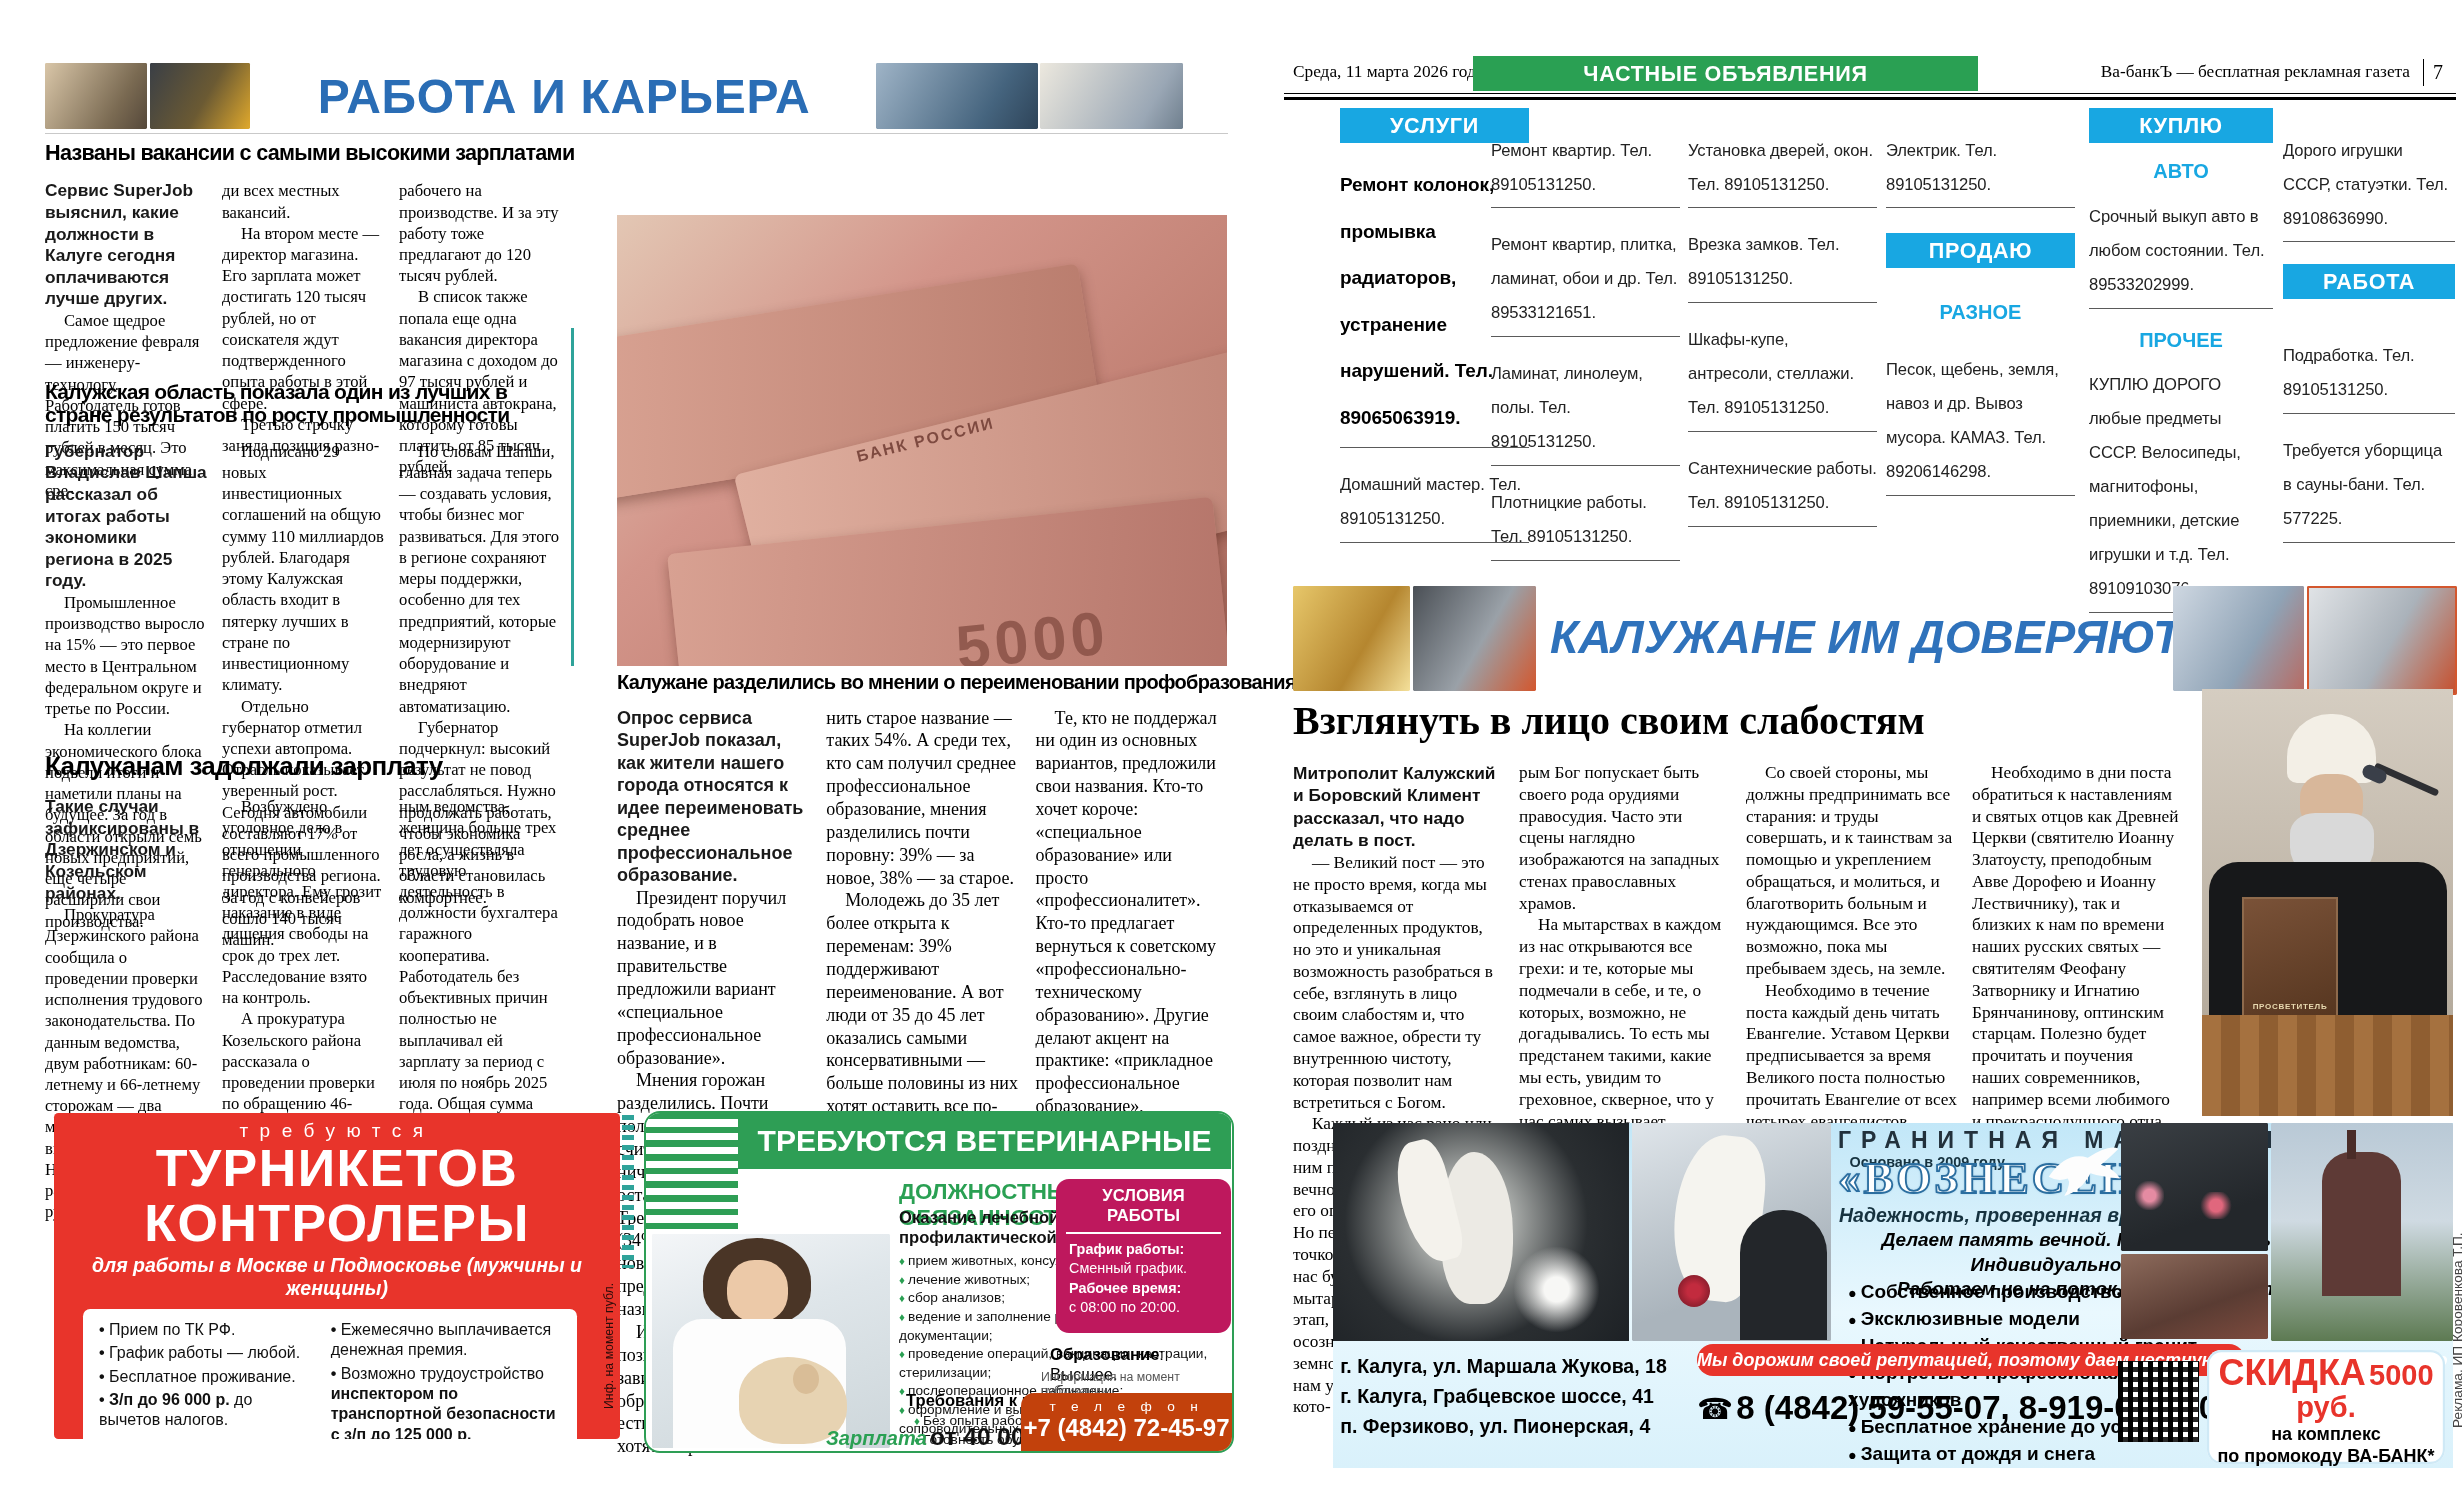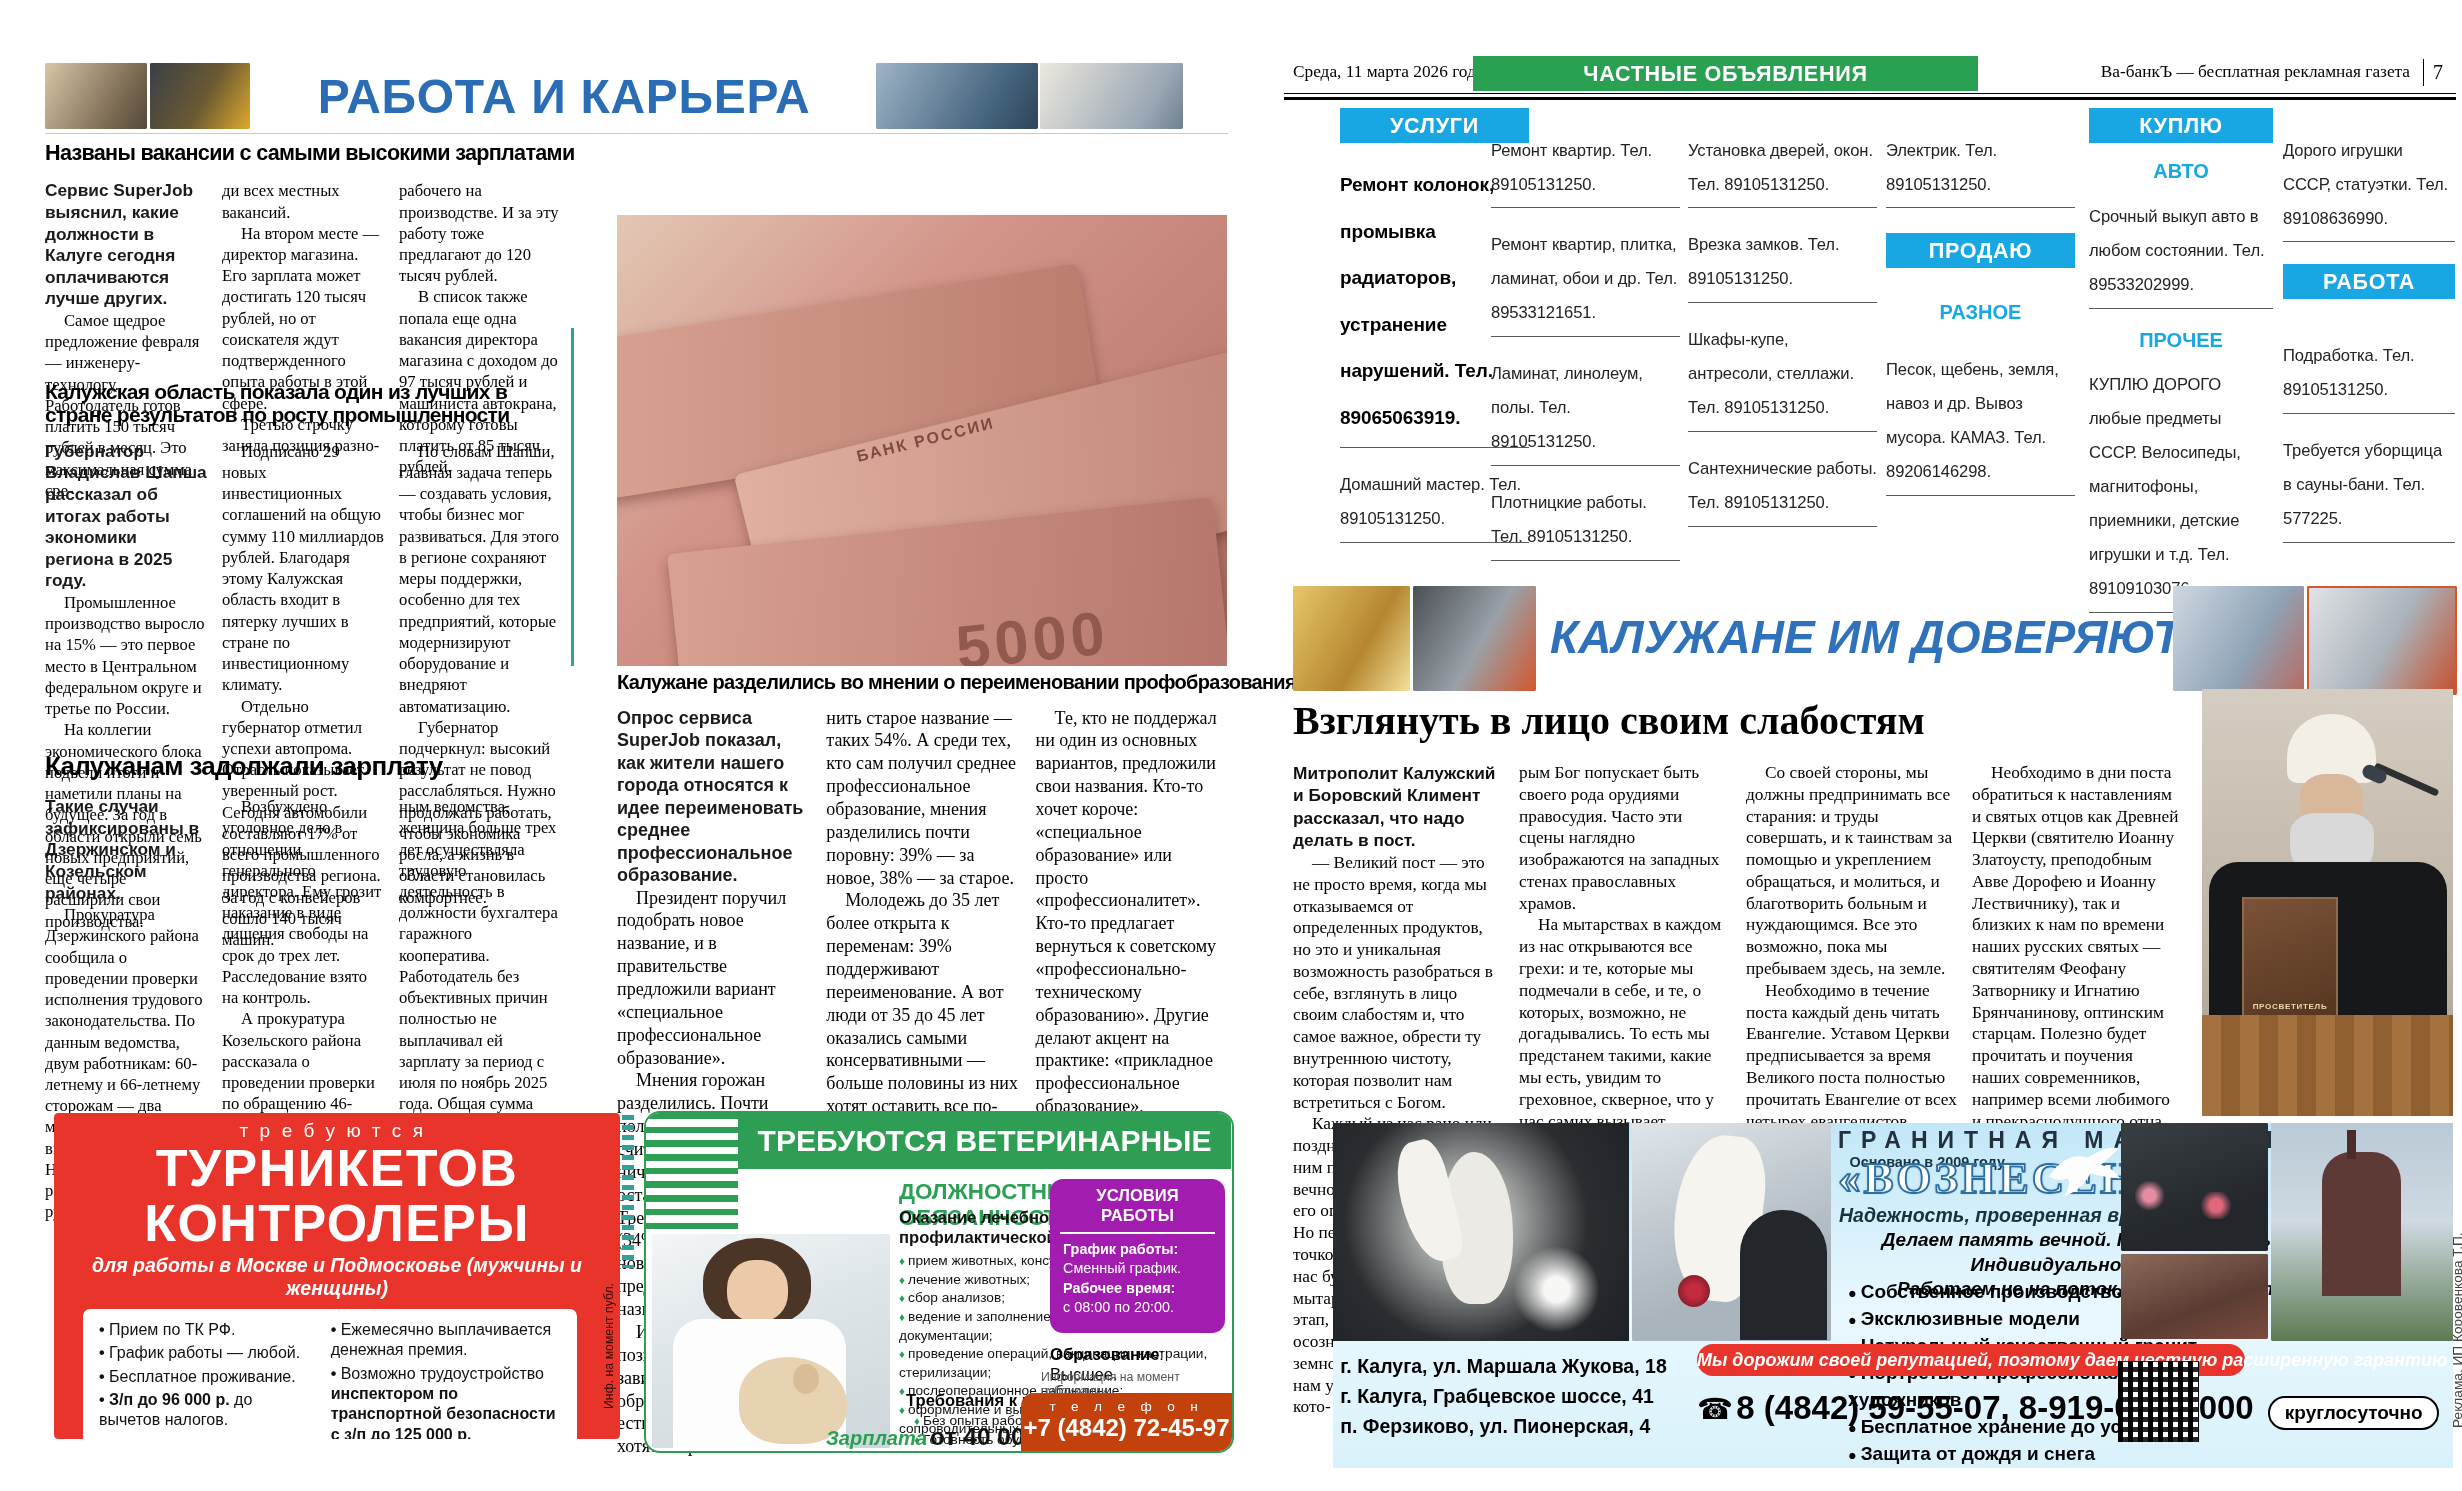--- a/index.html
+++ b/index.html
@@ -50,21 +50,21 @@
   .vtext{writing-mode:vertical-rl;transform:rotate(180deg);}
   
   .vetad{position:absolute;background:#fff;border:2.9px solid #2e9e55;border-radius:16px;overflow:hidden;}
   .vet-band{position:absolute;background:#2e9e55;color:#fff;font-weight:700;font-size:30px;
             line-height:56px;text-align:center;border-radius:0 0 0 0;}
   .stripes{position:absolute;background:repeating-linear-gradient(180deg,#2e9e55 0 6.5px,#ffffff 6.5px 13.7px);}
   .vet-duties-title{color:#2aa053;font-weight:700;font-size:22.4px;}
   .vet-lead{font-weight:700;font-size:16.6px;line-height:1.2;color:#111;}
   .vlist p{margin:0;font-size:13.7px;line-height:1.36;color:#111;}
   .vlist p:before{content:"♦ ";color:#2aa053;font-size:11.5px;}
-  .condbox{position:absolute;background:#a21caf;color:#fff;border-radius:13px;}
+  .condbox{position:absolute;background:#be185d;color:#fff;border-radius:13px;margin-left:6px;}
   .condbox .ct{font-weight:700;font-size:16.6px;text-align:center;border-bottom:2.2px solid #fff;
                padding:7.2px 0 5.8px 0;margin:0 10px 5.8px 10px;}
   .condbox p{margin:0 13px;font-size:14.4px;line-height:1.35;}
   .condbox p.bld{font-weight:700;}
   .vet-phonebox{position:absolute;background:#c2410c;color:#fff;border-radius:13px 0 0 0;text-align:center;}
   
   .granite{position:absolute;background:linear-gradient(180deg,#c2e7f8 0%,#e9f8fe 55%,#d9f1fb 100%);
            overflow:hidden;}
   .g-head{letter-spacing:10px;font-weight:700;font-size:23px;color:#22313c;white-space:nowrap;}
   .g-brand{font-family:"Liberation Serif",serif;font-weight:700;font-size:45px;color:#fff;
@@ -399,17 +399,25 @@
         <p>г. Калуга, Грабцевское шоссе, 41</p>
         <p>п. Ферзиково, ул. Пионерская, 4</p>
       </div>
     <div class="abs g-guarantee" style="left:364px;top:221px;width:548px;height:32px;">Мы дорожим своей  репутацией, поэтому даем честную расширенную гарантию</div>
     <div class="abs" style="left:364px;top:266px;white-space:nowrap;">
       <span style="font-size:29px;">☎</span>
       <span class="g-phone">8 (4842) 59-55-07, 8-919-033-4000</span>
       <span class="capsule" style="margin-left:11.5px;">круглосуточно</span>
     </div>
     <div class="qr" style="left:785px;top:238px;width:81px;height:81px;"></div>
+    <div class="discount" style="left:874px;top:227px;width:238px;height:110px;padding-top:4.3px;">
+      <span class="disc-t1">СКИДКА</span>
+      <span class="disc-t2">5000 руб.</span>
+      <div class="disc-t3">на комплекс</div>
+      <div class="disc-t3">по промокоду ВА-БАНК*</div>
+      <div class="disc-note">*подробности уточняйте</div>
+      
+    </div>
   </div>
   <div class="abs vtext" style="left:2450px;top:1125px;height:303px;font-size:13.7px;color:#444;">Реклама. ИП Коровенкова Т.П.</div>
 
 </div>
 
 
 </body></html>

